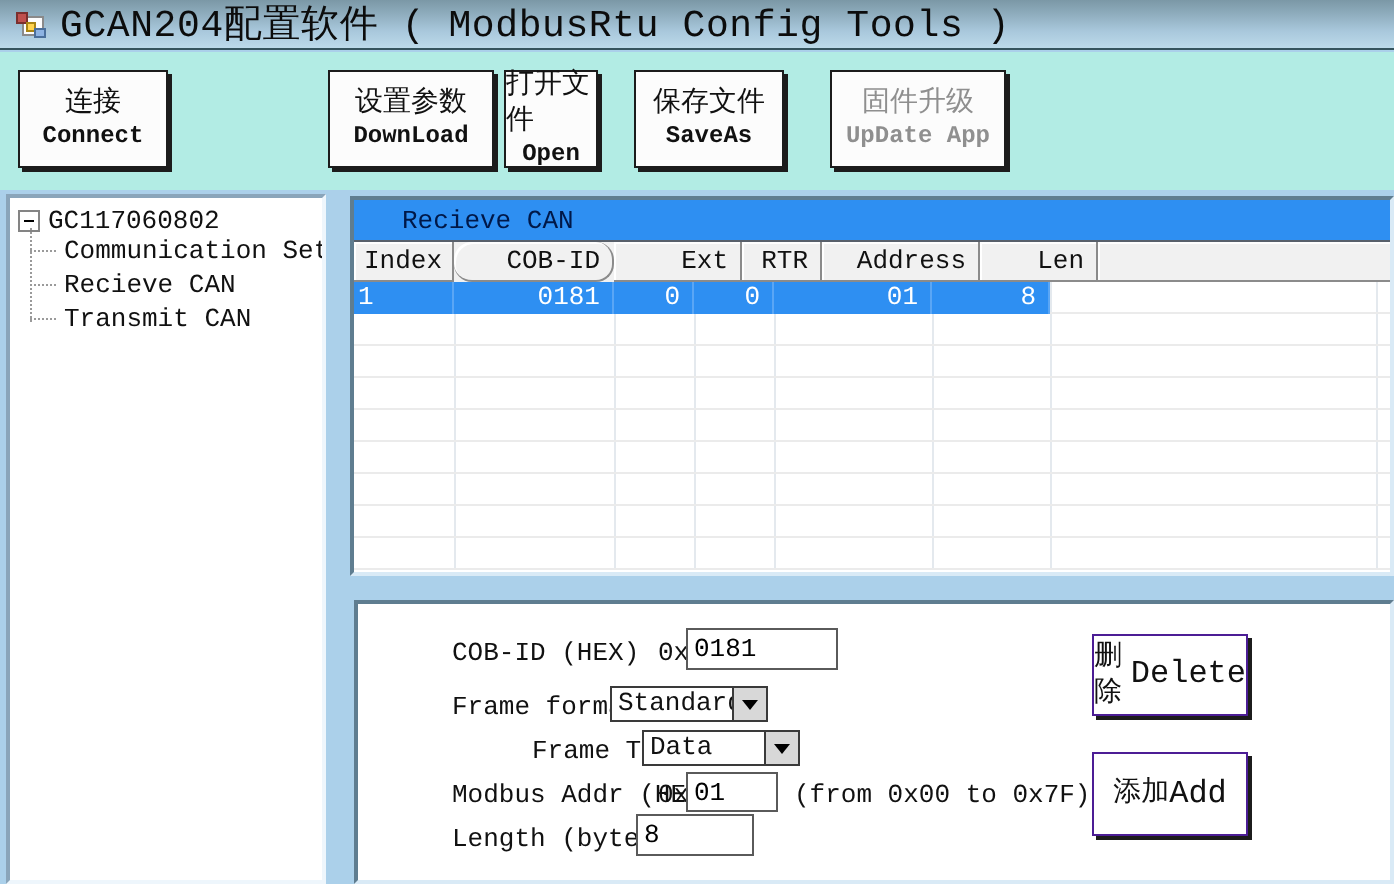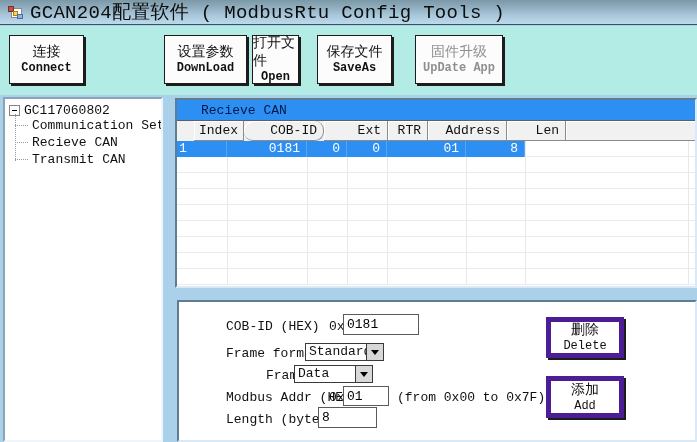--- a/index.html
+++ b/index.html
@@ -36,21 +36,21 @@
   .tree-root-row { position:absolute; left:4px; top:3px; height:16px; display:flex; align-items:center; white-space:nowrap; }
   .expand-box { width:11px; height:11px; border:1px solid #848484; background:#fff; position:relative; margin-right:4px; flex:none; }
   .expand-box::after { content:""; position:absolute; left:2px; top:4px; width:5px; height:1px; background:#000; }
   .tree-child { position:absolute; left:27px; height:16px; line-height:16px; white-space:nowrap; }
   .tree-vline { position:absolute; left:10px; top:15px; width:1px; height:47px; border-left:1px dotted #9a9a9a; }
   .tree-stub { position:absolute; left:10px; width:13px; height:1px; border-top:1px dotted #9a9a9a; }
 
   
   #table-panel { left:175px; top:98px; width:522px; height:190px; overflow:hidden; }
   .tbl-caption { height:21px; background:#2e8ff2; color:#001848; line-height:21px; padding-left:24px; border-bottom:1px solid #58606b; }
-  .hdr-row { display:flex; height:20px; background:#f1f1f1;padding-left:17px; }
+  .hdr-row { display:flex; height:20px; background:#f1f1f1; }
   .hdr-cell { height:20px; background:#f1f1f1; border-right:1px solid #8b8b8b; border-bottom:1px solid #8b8b8b;
     box-shadow:inset 1px 1px 0 #ffffff; line-height:19px; text-align:right; padding-right:6px; flex:none; }
   .hdr-cell.center { text-align:center; padding-right:0; }
   .hdr-cell.fill { flex:1; }
   .tbl-body { position:relative; height:145px; }
   .vlines { position:absolute; left:0; top:0; width:100%; height:144px; }
   .vline { position:absolute; top:0; width:1px; height:144px; background:#e4e9ee; }
   .grid-row { position:absolute; left:0; width:100%; height:16px; border-bottom:1px solid #ebebeb; }
   .sel-row { position:absolute; left:0; top:0; height:16px; display:flex; z-index:2; }
   .sel-cell { height:16px; background:#2e8ff2; color:#ffffff; line-height:16px; text-align:right; padding-right:6px; flex:none;
@@ -59,24 +59,24 @@
 
   
   #form-panel { left:177px; top:300px; width:520px; height:142px; overflow:hidden; }
   .lbl { position:absolute; white-space:nowrap; line-height:15px; }
   .txt-input { position:absolute; border:1px solid #5a5a5a; background:#fff; font-family:inherit; font-size:13px; padding:1px 3px; }
   .combo { position:absolute; width:79px; height:18px; border:1px solid #3a3a3a; background:#fff; display:flex; }
   .combo .val { flex:1; line-height:16px; padding-left:3px; overflow:hidden; }
   .combo .arrow-btn { width:17px; background:#d8d8d8; border-left:1px solid #3a3a3a; position:relative; }
   .combo .arrow-btn::after { content:""; position:absolute; left:4px; top:6px; border-left:4px solid transparent;
     border-right:4px solid transparent; border-top:5px solid #000; }
-  .form-btn { position:absolute; width:78px; background:#ffffff; border:5px solid #4c1d95; box-shadow:2px 2px 0 #1c1c1c;
-    display:flex; flex-direction:column; align-items:center; justify-content:center; cursor:default; }
+  .form-btn { position:absolute; width:78px; background:#ffffff; border:1px solid #4c1d95; box-shadow:2px 2px 0 #1c1c1c;
+    display:flex; flex-direction:row; align-items:center; justify-content:center; cursor:default; }
   .form-btn .zh { font-size:14px; line-height:18px; }
-  .form-btn .en { font-size:12px; line-height:15px;text-align:center; }
+  .form-btn .en { font-size:16px; line-height:15px;text-align:center; }
 </style>
 </head>
 <body>
 
 <div id="window">
 
   <div class="titlebar">
     <div class="app-icon">
       <span class="win"></span>
       <span class="sq-orange"></span>
@@ -170,21 +170,21 @@
     <span class="lbl" style="left:150px;top:17px;">0x</span>
     <input class="txt-input" style="left: 164px; top: 12px; width: 76px; height: 21px;" value="0181">
 
     <span class="lbl" style="left:47px;top:44px;">Frame format</span>
     <div class="combo" style="left:126px;top:41px;">
       <span class="val">Standard</span>
       <span class="arrow-btn"></span>
     </div>
 
     <span class="lbl" style="left:47px;top:66px;margin-left:40px;">Frame Type</span>
-    <div class="combo" style="left:115px;top:63px;gap:8px;">
+    <div class="combo" style="left:142px;top:63px;gap:8px;">
       <span class="val">Data</span>
       <span class="arrow-btn"></span>
     </div>
 
     <span class="lbl" style="left:47px;top:88px;">Modbus Addr (HEX)</span>
     <span class="lbl" style="left:150px;top:88px;">0x</span>
     <input class="txt-input" style="left: 164px; top: 84px; width: 46px; height: 20px;" value="01">
     <span class="lbl" style="left:218px;top:88px;">(from 0x00 to 0x7F)</span>
 
     <span class="lbl" style="left:47px;top:110px;">Length (byte)</span>

